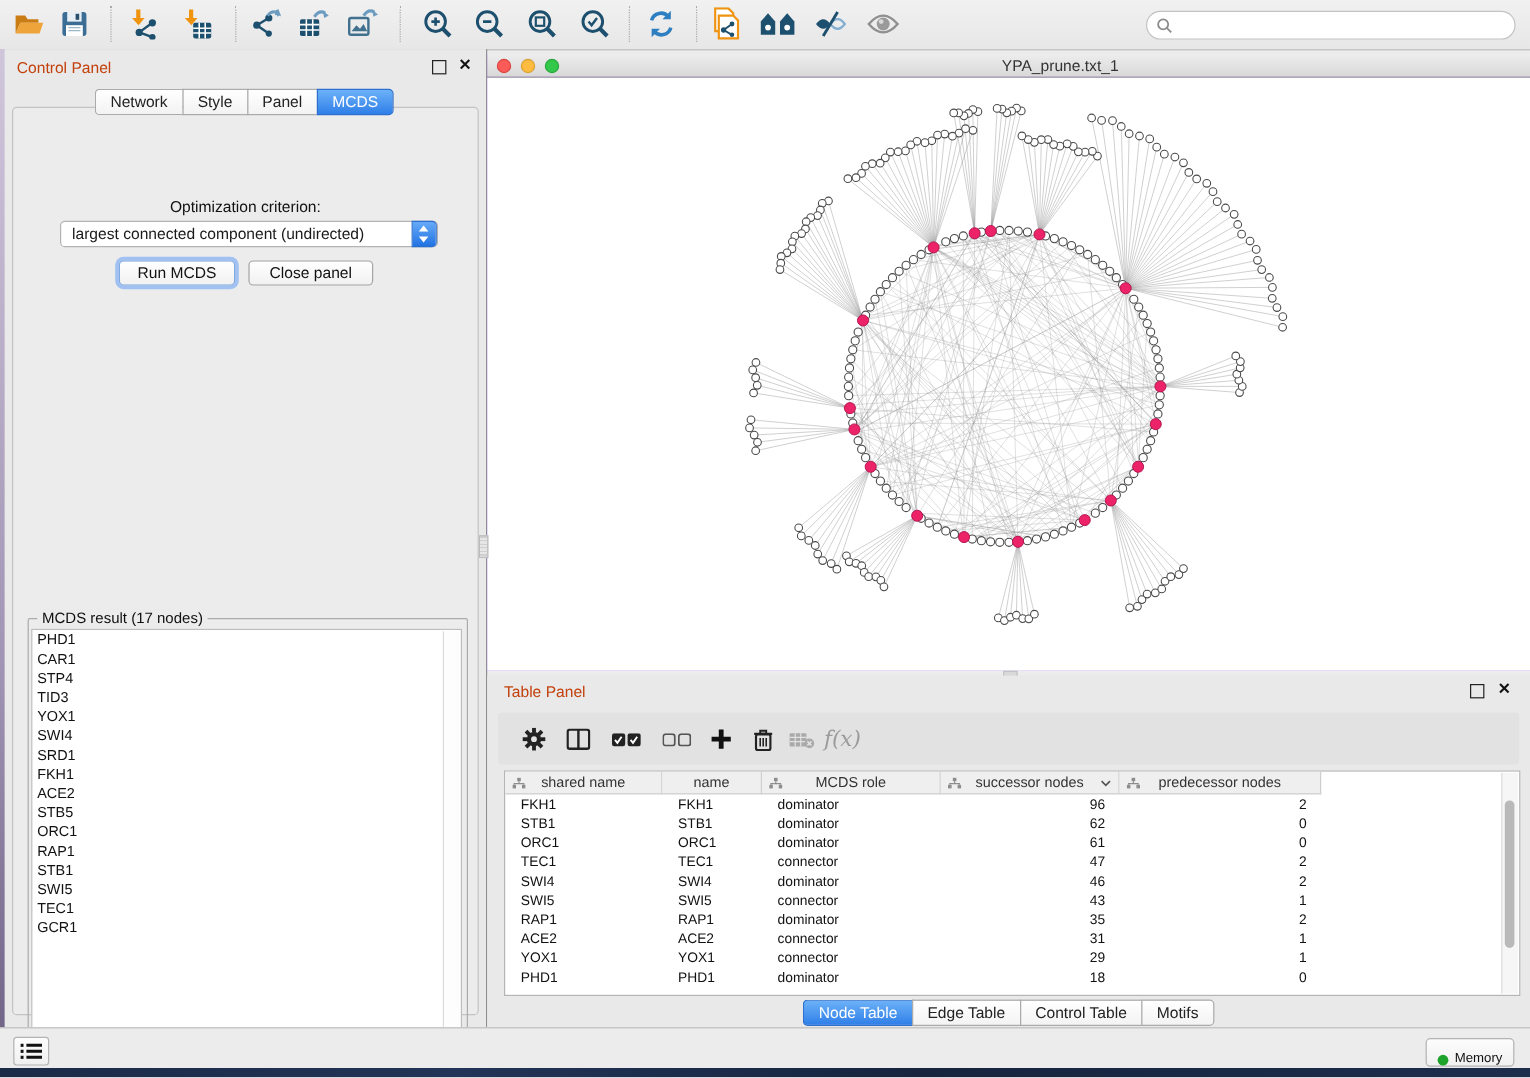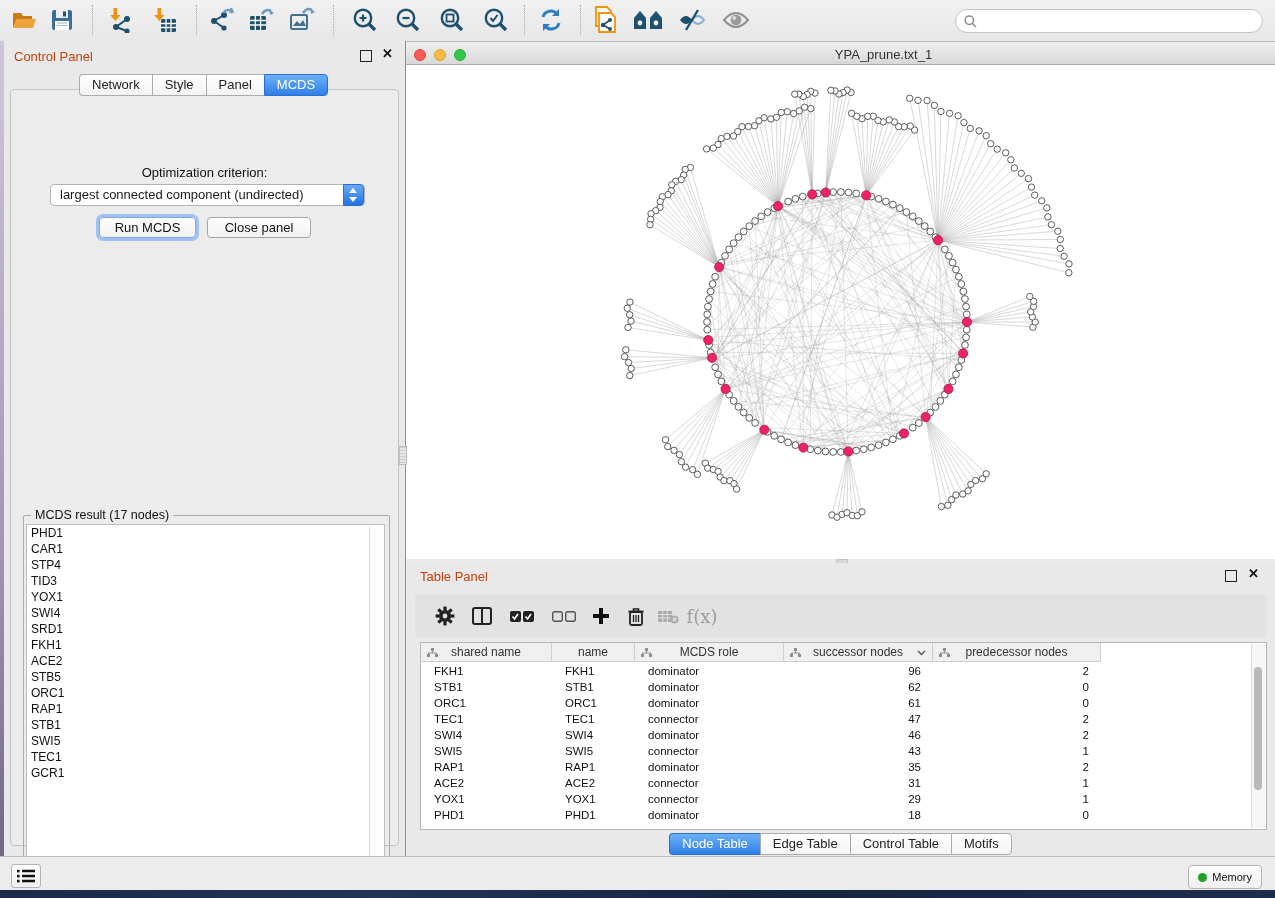--- a/index.html
+++ b/index.html
@@ -61,40 +61,40 @@
   .tl.grn{left:48px;background:#34c84a;border:1px solid #2aa73c;}
   .net-title{position:absolute;left:0;top:2px;width:100%;text-align:center;font-size:13px;color:#333;}
   .net-canvas{position:absolute;left:0;top:20px;width:869px;height:494px;background:#fff;}
   .grip-v{position:absolute;left:-7px;top:401px;width:6px;height:17px;background:#d9d9d9;border:1px solid #bcbcbc;
     background-image:repeating-linear-gradient(#cfcfcf 0 1px,#e6e6e6 1px 3px);}
   .grip-h{position:absolute;left:430px;bottom:-9px;width:10px;height:7px;background:#d9d9d9;border:1px solid #c2c2c2;}
   
   .tpanel{position:absolute;left:406px;top:563px;width:869px;height:293px;background:#e9e9e9;}
   .tp-toolbar{position:absolute;left:9px;top:31px;width:851px;height:43px;background:#e2e2e2;border-radius:3px;}
   .tp-ico{position:absolute;top:7px;width:30px;height:30px;display:flex;align-items:center;justify-content:center;}
-  .fx{font-family:"DejaVu Serif",serif;font-size:18px;color:#9b9b9b;}
+  .fx{font-family:"DejaVu Serif",serif;font-style:italic;font-size:18px;color:#9b9b9b;}
   .tbl-viewport{position:absolute;left:14px;top:79px;width:845px;height:186px;background:#fff;border:1px solid #b5b5b5;overflow:hidden;}
   .thead{position:absolute;left:0;top:0;height:19px;display:flex;justify-content:flex-end;}
   .th{position:relative;height:19px;background:#efefef;border-right:1px solid #cfcfcf;border-bottom:1px solid #cfcfcf;
     box-sizing:border-box;font-size:12px;color:#333;text-align:center;line-height:18px;}
   .th .hier{position:absolute;left:6px;top:5px;}
   .th .sort{position:absolute;right:6px;top:7px;}
   .tbody{position:absolute;left:0;top:20px;}
   .tr{display:flex;height:16px;}
   .td{font-size:11.5px;line-height:16px;box-sizing:border-box;padding-left:13px;white-space:nowrap;overflow:hidden;color:#111;}
   .td.num{text-align:right;padding-left:0;padding-right:12px;}
   .tbl-scroll{position:absolute;right:1px;top:1px;bottom:1px;width:13px;background:#f6f6f6;border-left:1px solid #dcdcdc;}
   .tbl-thumb{position:absolute;left:2px;top:23px;width:8px;height:123px;background:#b9b9b9;border-radius:4px;}
   .bottom-tabs{position:absolute;left:0;right:0;top:270px;display:flex;justify-content:center;text-align:center;}
   
   .statusbar{position:absolute;left:0;top:856px;width:1275px;height:34px;background:#ececec;border-top:1px solid #bfbfbf;box-sizing:border-box;}
   .list-btn{position:absolute;left:11px;top:7px;width:28px;height:22px;background:linear-gradient(#fdfdfd,#efefef);
     border:1px solid #b4b4b4;border-radius:3px;display:flex;align-items:center;justify-content:center;}
   .mem-btn{position:absolute;right:13px;top:8px;height:22px;background:linear-gradient(#fdfdfd,#f0f0f0);
-    border:1px solid #b4b4b4;border-radius:4px;display:flex;align-items:center;padding:0 9px;font-size:11px;color:#111;margin-left:25px;}
+    border:1px solid #b4b4b4;border-radius:4px;display:flex;align-items:flex-end;padding:0 9px;font-size:11px;color:#111;margin-left:25px;}
   .mem-dot{width:9px;height:9px;border-radius:50%;background:#1ea32a;margin-right:5px;}
 </style>
 </head>
 <body>
 
 <div class="screen">
 
   <div class="toolbar">
     <div class="tbtn" style="left:7px">
       <svg width="26" height="22" viewBox="0 0 26 22">

